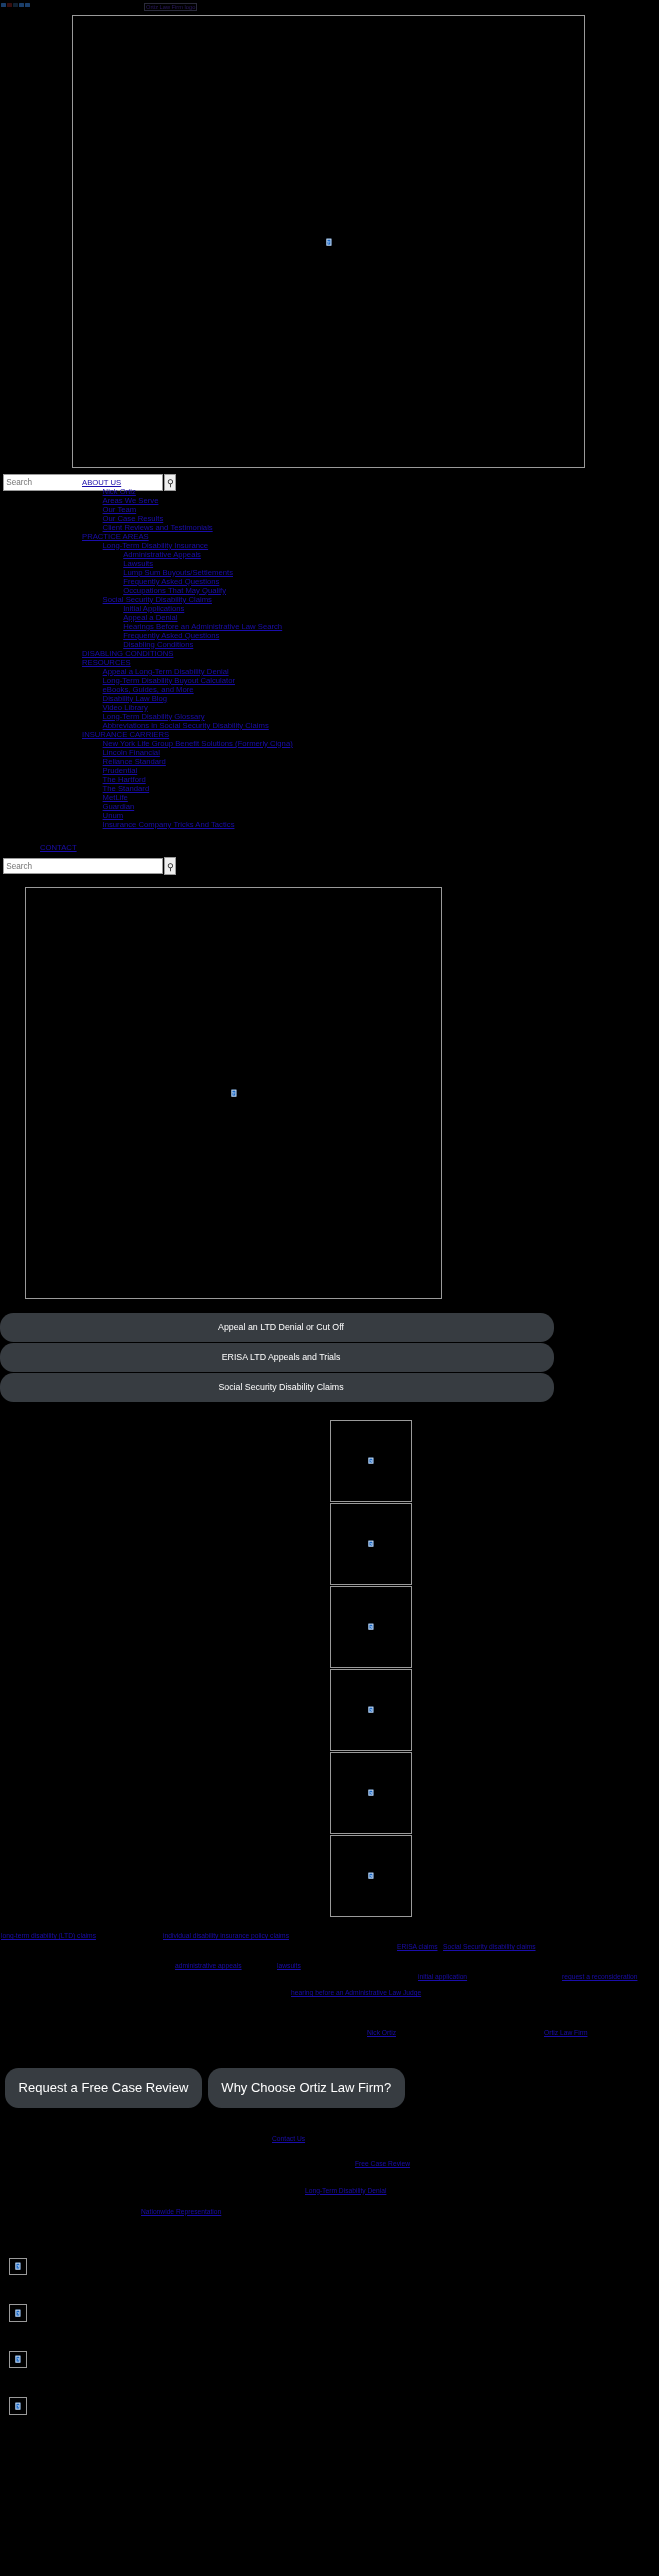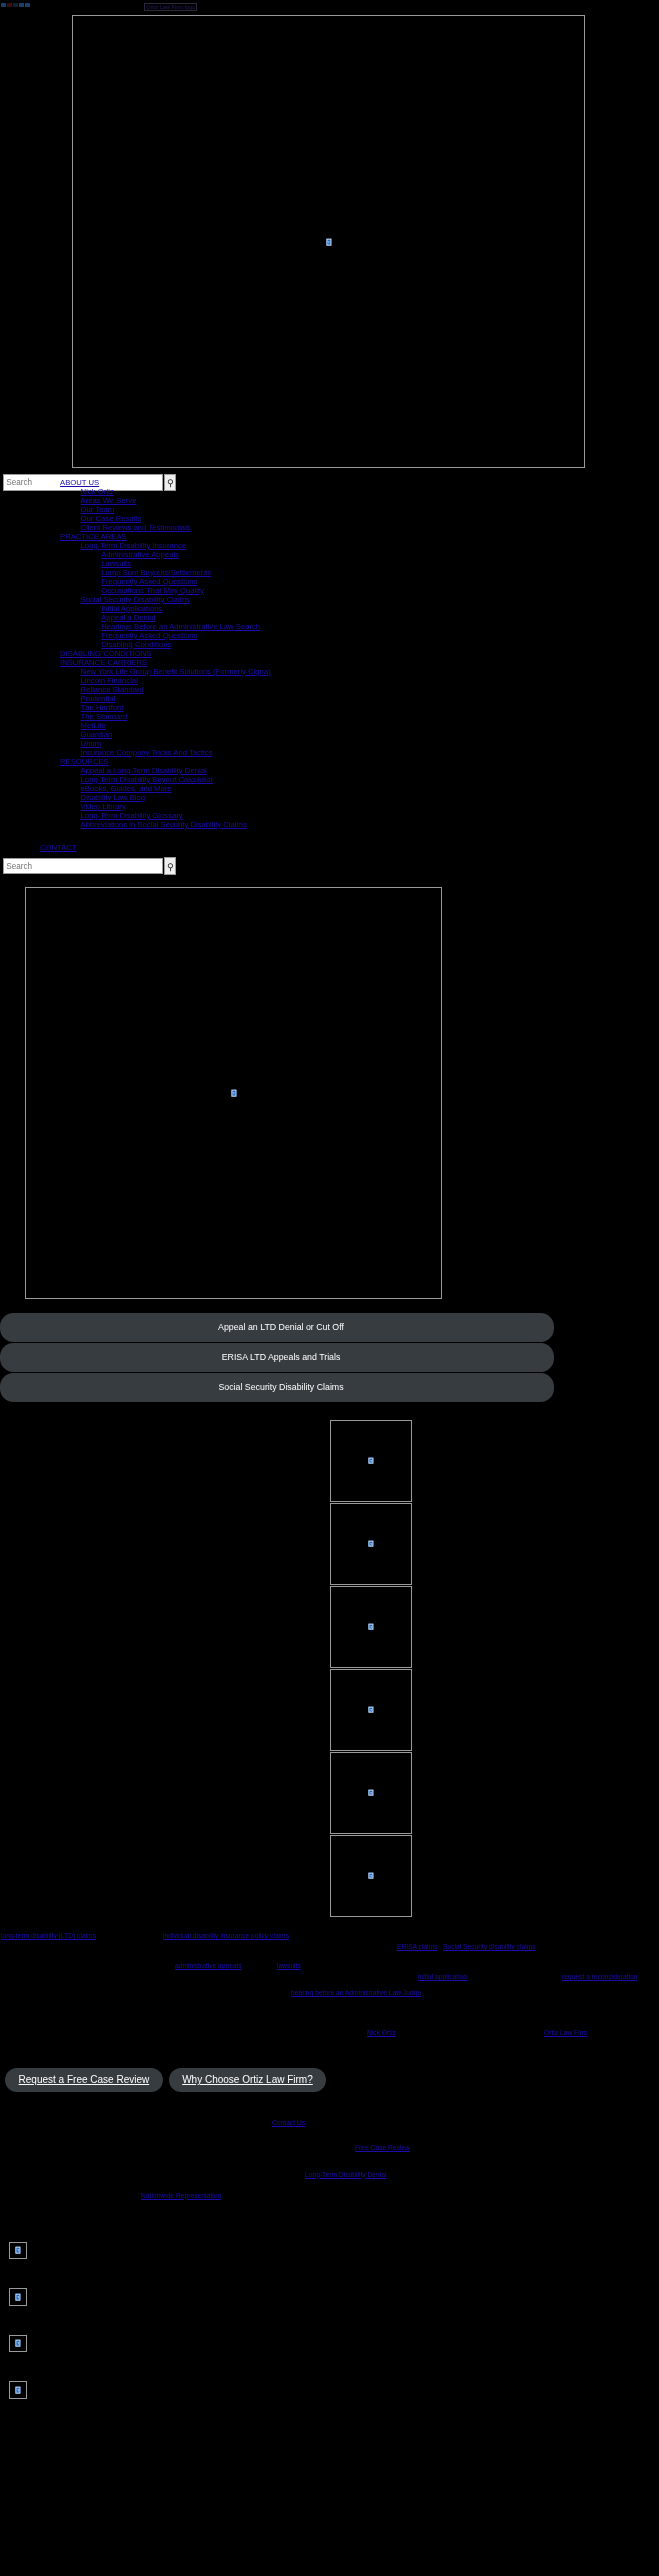--- a/index.html
+++ b/index.html
@@ -51,21 +51,21 @@
   }
   .searchrow .sbtn {
     width: 12.4px; height: 17.5px; margin-left: 1px;
     border: 0.5px solid #9a9a9a; background: #eee; color: #222;
     display: flex; align-items: center; justify-content: center;
     font-size: 9.3px; cursor: pointer;
   }
 
   
   ul.nav, ul.nav ul { list-style: none; margin: 0; padding: 0 0 0 20.6px; }
-  ul.nav { padding-left: 60px; margin-top: -13.4px; }
+  ul.nav { padding-left: 60px; margin-top: -13.4px; margin-left: 22px; }
   ul.nav li { line-height: 9px; font-size: 7.7px; }
   ul.nav li > span.lbl { text-decoration: underline; color: #1a0dab; cursor: pointer; }
 
   .contact-label { margin: 14.4px 0 0 40px; font-size: 7.7px; }
 
   
   .hero2 { width: 417px; height: 412px; margin: 12.4px 0 0 25px; }
 
   
   .pill {
@@ -82,21 +82,21 @@
     justify-content: center;
     font-size: 8.8px; margin-bottom: 1px;
   }
 
   
   .card-stack { margin: 8.2px 0 0 330px; }
   .card-stack .broken-box { width: 82px; height: 82px; margin-bottom: 1px; }
 
   
   .cta-row { margin: 17.5px 0 0 5.2px; display: flex; gap: 6.2px; }
-  .cta-row .pill { height: 24px; padding: 0 13.4px; font-size: 10px; text-decoration: underline; }
+  .cta-row .pill { height: 40px; padding: 0 13.4px; font-size: 13px; }
 
   .inline-links { font-size: 6.7px; line-height: 10.3px; }
   .abs { position: absolute; }
 </style>
 </head>
 <body>
 
 <div class="topbar">
   <div class="topicons">
     <span class="ti"></span>
@@ -135,41 +135,41 @@
           </ul></li>
         <li><span class="lbl">Social Security Disability Claims</span><ul>
             <li><span class="lbl">Initial Applications</span></li>
             <li><span class="lbl">Appeal a Denial</span></li>
             <li><span class="lbl">Hearings Before an Administrative Law Search</span></li>
             <li><span class="lbl">Frequently Asked Questions</span></li>
             <li><span class="lbl">Disabling Conditions</span></li>
           </ul></li>
       </ul></li>
     <li><span class="lbl">DISABLING CONDITIONS</span></li>
+    <li><span class="lbl">RESOURCES</span><ul>
+        <li><span class="lbl">Appeal a Long-Term Disability Denial</span></li>
+        <li><span class="lbl">Long-Term Disability Buyout Calculator</span></li>
+        <li><span class="lbl">eBooks, Guides, and More</span></li>
+        <li><span class="lbl">Disability Law Blog</span></li>
+        <li><span class="lbl">Video Library</span></li>
+        <li><span class="lbl">Long-Term Disability Glossary</span></li>
+        <li><span class="lbl">Abbreviations in Social Security Disability Claims</span></li>
+      </ul></li>
     <li><span class="lbl">INSURANCE CARRIERS</span><ul>
         <li><span class="lbl">New York Life Group Benefit Solutions (Formerly Cigna)</span></li>
         <li><span class="lbl">Lincoln Financial</span></li>
         <li><span class="lbl">Reliance Standard</span></li>
         <li><span class="lbl">Prudential</span></li>
         <li><span class="lbl">The Hartford</span></li>
         <li><span class="lbl">The Standard</span></li>
         <li><span class="lbl">MetLife</span></li>
         <li><span class="lbl">Guardian</span></li>
         <li><span class="lbl">Unum</span></li>
         <li><span class="lbl">Insurance Company Tricks And Tactics</span></li>
       </ul></li>
-    <li><span class="lbl">RESOURCES</span><ul>
-        <li><span class="lbl">Appeal a Long-Term Disability Denial</span></li>
-        <li><span class="lbl">Long-Term Disability Buyout Calculator</span></li>
-        <li><span class="lbl">eBooks, Guides, and More</span></li>
-        <li><span class="lbl">Disability Law Blog</span></li>
-        <li><span class="lbl">Video Library</span></li>
-        <li><span class="lbl">Long-Term Disability Glossary</span></li>
-        <li><span class="lbl">Abbreviations in Social Security Disability Claims</span></li>
-      </ul></li>
   </ul>
 
 <div class="contact-label">
   <span class="lnk">CONTACT</span>
 </div>
 
 <div class="searchrow">
   <input type="text" placeholder="Search" style="">
   <div class="sbtn">⚲</div>
 </div>

